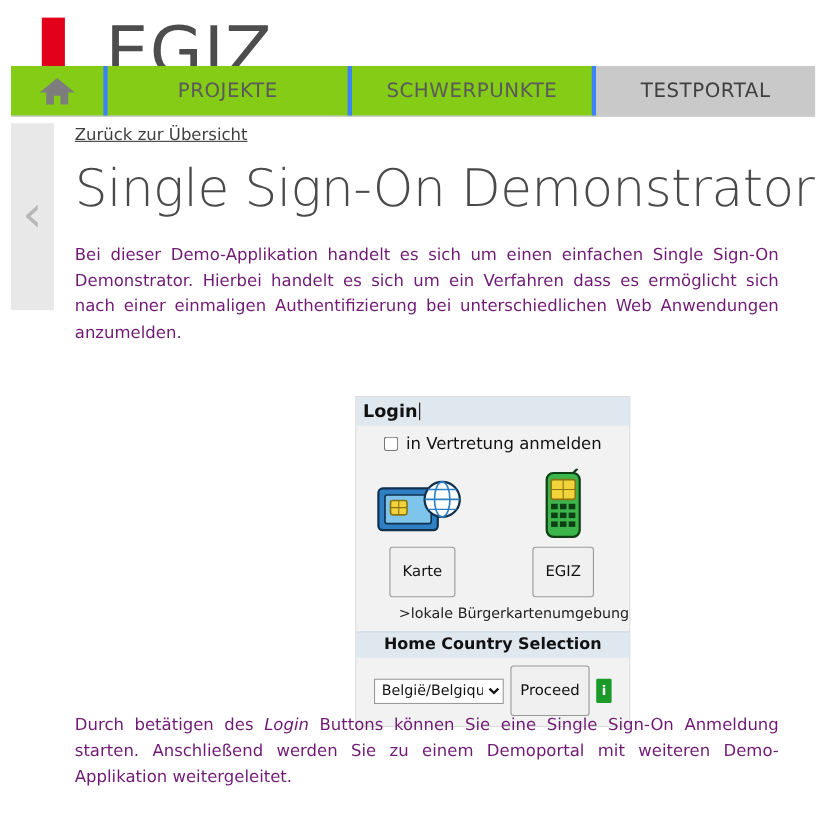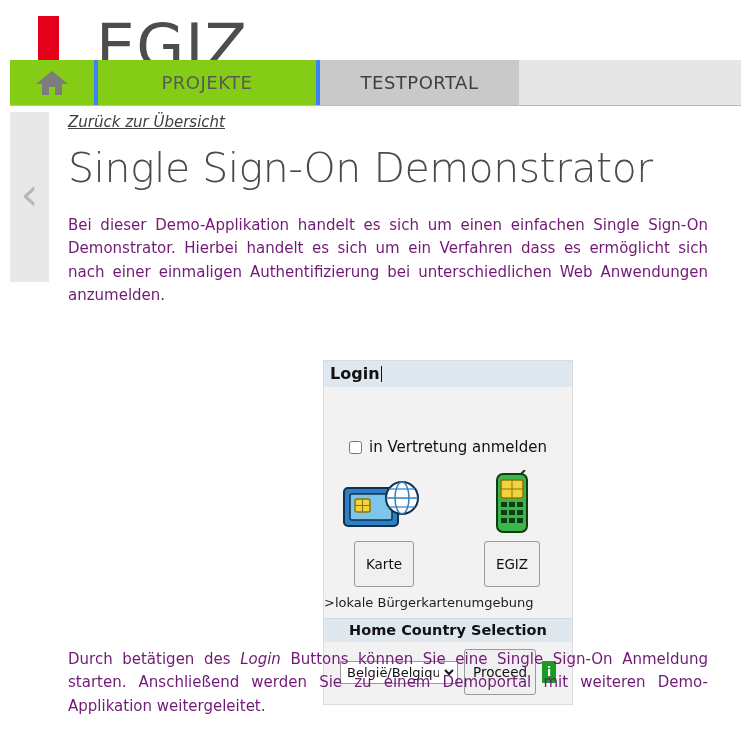--- a/index.html
+++ b/index.html
@@ -107,26 +107,25 @@
     left: 68px;
     top: 112px;
     width: 675px;
   }
   .back-link {
     font-size: 15px;
     color: #3f3f3f;
     text-decoration: underline;
     display: inline-block;
     margin-bottom: 2px;
-    font-style: italic;
   }
   h1.page-title {
     font-family: "DejaVu Sans", sans-serif;
     font-weight: 300;
-    font-size: 41px;
+    font-size: 47px;
     color: #4a4a4a;
     margin: 14px 0 24px 0;
     letter-spacing: -0.5px;
     line-height: 1.05;
   }
   p.intro, p.outro {
     font-size: 15px;
     line-height: 1.56;
     color: #701a75;
     text-align: justify;
@@ -162,21 +161,20 @@
     background: #111;
     margin-left: 1px;
   }
   .login-checkrow {
     display: flex;
     align-items: center;
     justify-content: center;
     padding: 7px 0 6px 0;
     font-size: 15px;
     color: #111;
-    margin-top: 44px;
   }
   .login-checkrow input[type=checkbox] {
     width: 13px;
     height: 13px;
     margin: 0 7px 0 0;
   }
   .methods {
     display: flex;
     justify-content: center;
     gap: 42px;
@@ -189,21 +187,21 @@
     font-size: 13.5px;
     color: #111;
     background: #f0f0f0;
     border: 1px solid #9a9a9a;
     border-radius: 3px;
     padding: 14px 11px;
     margin-top: 7px;
     cursor: pointer;
   }
   .local-link {
-    text-align: left;
+    text-align: right;
     font-size: 13px;
     color: #222;
     padding: 6px 0 8px 0;
   }
   .hcs-header {
     background: #dfe7ef;
     text-align: center;
     font-size: 14.5px;
     font-weight: bold;
     color: #111;
@@ -271,20 +269,21 @@
 
 <div class="nav">
   <div class="nav-item nav-home">
     <span class="home-icon">
       <svg width="34" height="28" viewBox="0 0 34 28">
         <polygon points="17,2 33,15 27,15 27,26 20,26 20,18 14,18 14,26 7,26 7,15 1,15" fill="#7d7d7d"></polygon>
       </svg>
     </span>
   </div>
   <div class="nav-item nav-projekte">PROJEKTE</div>
+  <div class="nav-item nav-schwerpunkte">SCHWERPUNKTE</div>
   <div class="nav-item nav-testportal">TESTPORTAL</div>
 </div>
 
 <div class="left-arrow">
   <span class="chev">‹</span>
 </div>
 
 <div class="content">
   <a class="back-link" href="#">Zurück zur Übersicht</a>
   <h1 class="page-title">Single Sign-On Demonstrator</h1>

